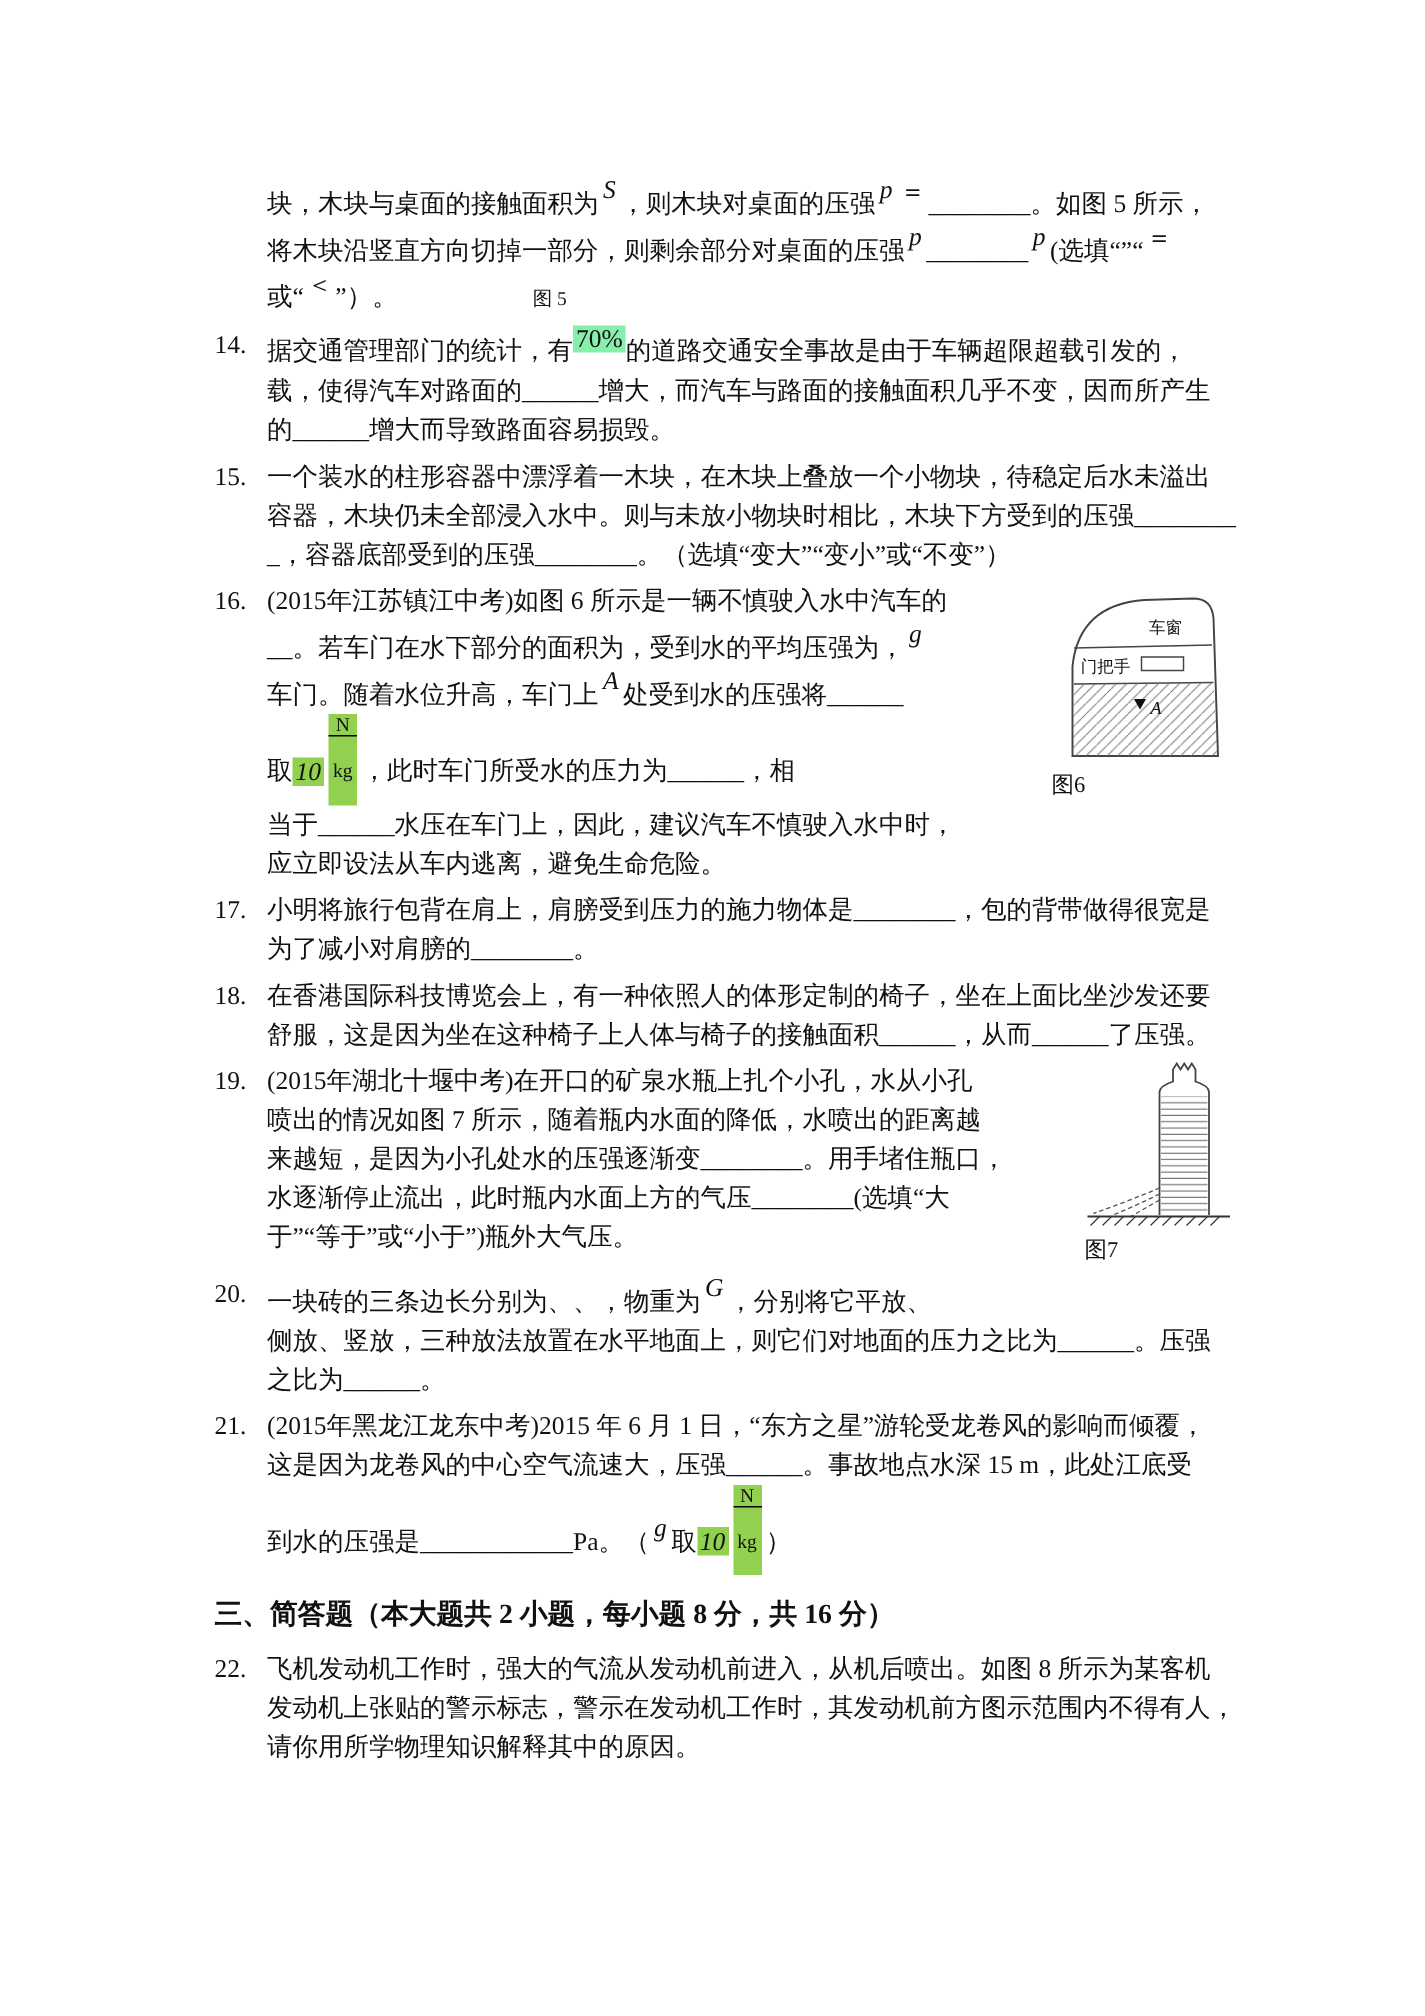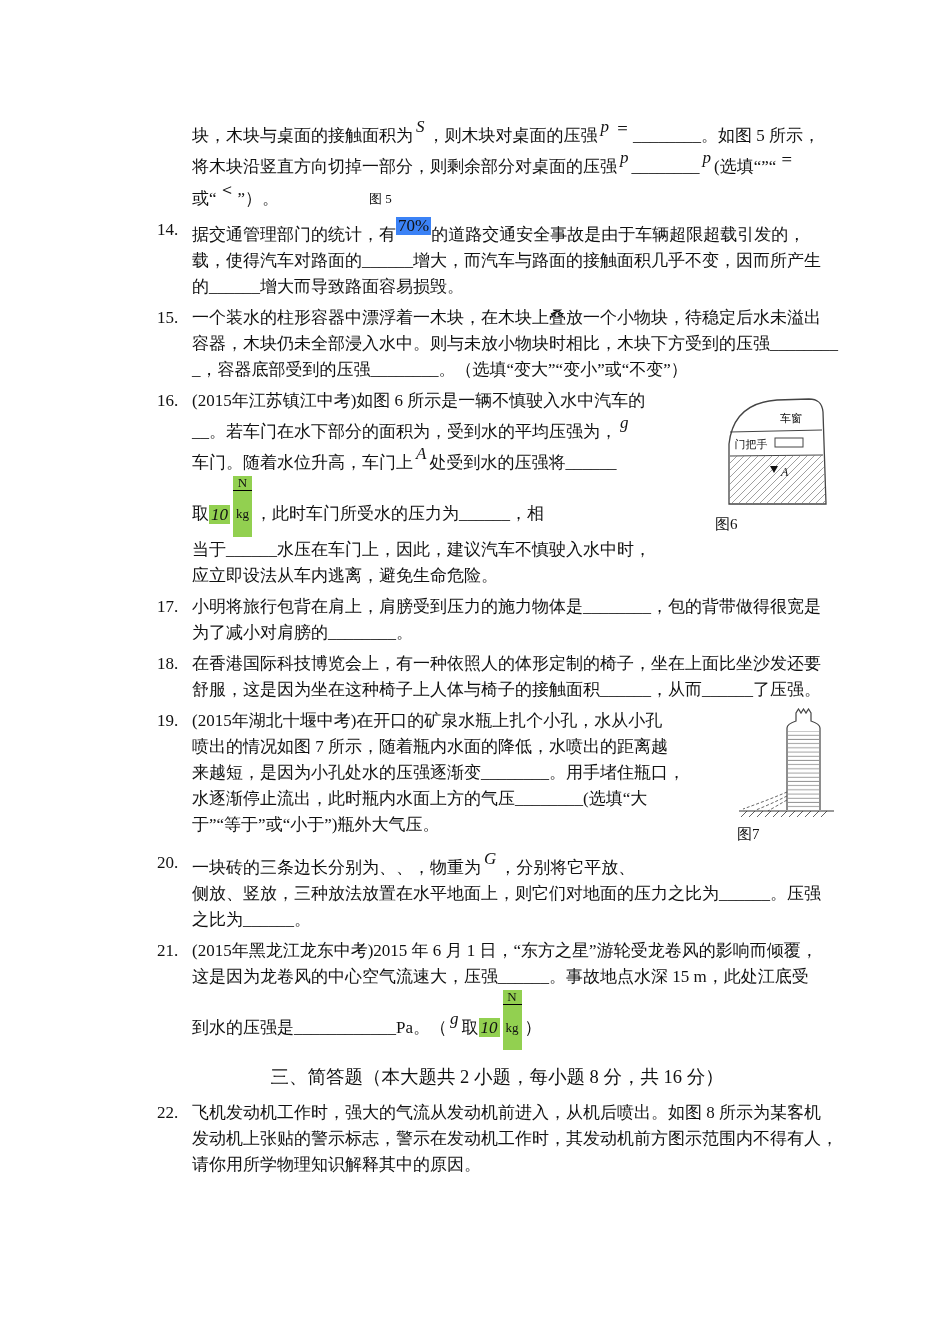--- a/index.html
+++ b/index.html
@@ -1,36 +1,36 @@
 <!DOCTYPE html>
 <html><head>
 <meta charset="utf-8">
 <style>
   html,body{margin:0;padding:0;background:#e8e8e8;}
   .page{position:relative;width:950px;height:1344px;background:#ffffff;overflow:hidden;
         font-family:"Liberation Serif","DejaVu Serif",serif;font-size:17px;color:#111;margin:0 auto;}
-  .content{position:absolute;left:157px;top:118px;width:680px;}
+  .content{position:absolute;left:143px;top:118px;width:680px;}
   .q{display:flex;margin-bottom:5px;}
   .qnum{flex:0 0 35px;line-height:26px;}
   .qtext{flex:1;min-width:0;}
   .qline{line-height:26px;white-space:nowrap;}
   .m{font-style:italic;font-family:"Liberation Serif",serif;padding:0 2px;}
   .msup{display:inline-block;vertical-align:0.55em;line-height:18px;font-style:italic;
         font-family:"Liberation Serif",serif;padding:0 3px;}
   .sup{display:inline-block;vertical-align:0.5em;line-height:18px;padding:0 2px;}
-  .hy{background:#3b82f6;}
+  .hy{background:#86efac;}
   .hg{background:#92d050;}
   .cap{font-size:13px;}
   .gap{margin-left:90px;}
   .frac{display:inline-block;vertical-align:0.12em;text-align:center;line-height:1.05;
         font-size:13px;margin:0 3px;font-family:"Liberation Serif",serif;}
   .frac .num{display:block;padding:0 3px;}
   .frac .den{display:block;padding:16px 3px;border-top:1px solid #000;}
-  .heading{font-weight:normal;font-size:18.5px;line-height:26px;margin:14px 0 10px 0;
-           font-family:"Liberation Serif",serif;text-align:center;}
+  .heading{font-weight:bold;font-size:18.5px;line-height:26px;margin:14px 0 10px 0;
+           font-family:"Liberation Serif",serif;}
   .fig{float:right;text-align:left;}
   .fig6{width:122px;margin:4px 0 4px 12px;}
   .fig7{width:100px;margin:0 0 2px 12px;}
   .figcap{font-size:15px;line-height:18px;margin-top:2px;}
   .svgt{font-family:"Liberation Serif",serif;font-size:11px;fill:#111;}
   .svgti{font-family:"Liberation Serif",serif;font-size:12px;font-style:italic;fill:#111;}
 </style>
 </head>
 <body>
 

